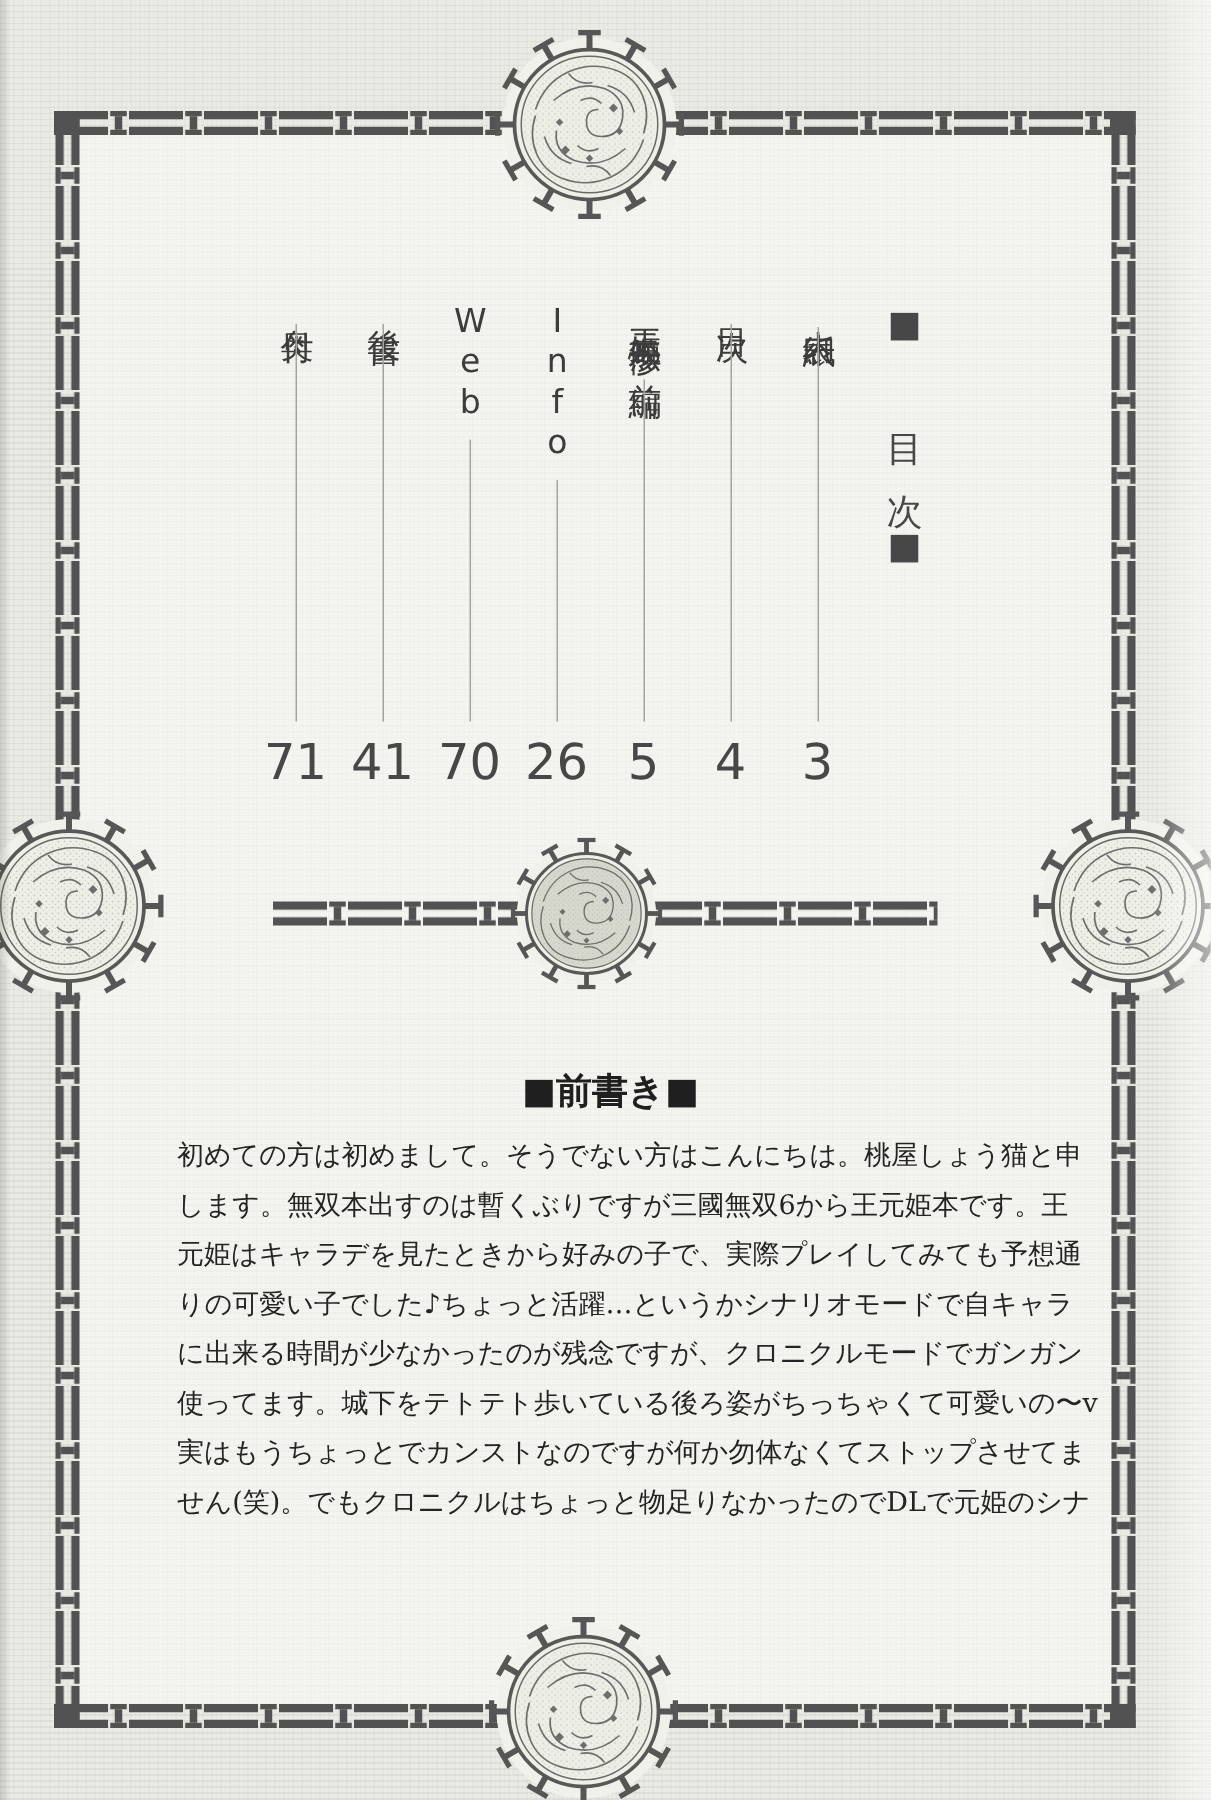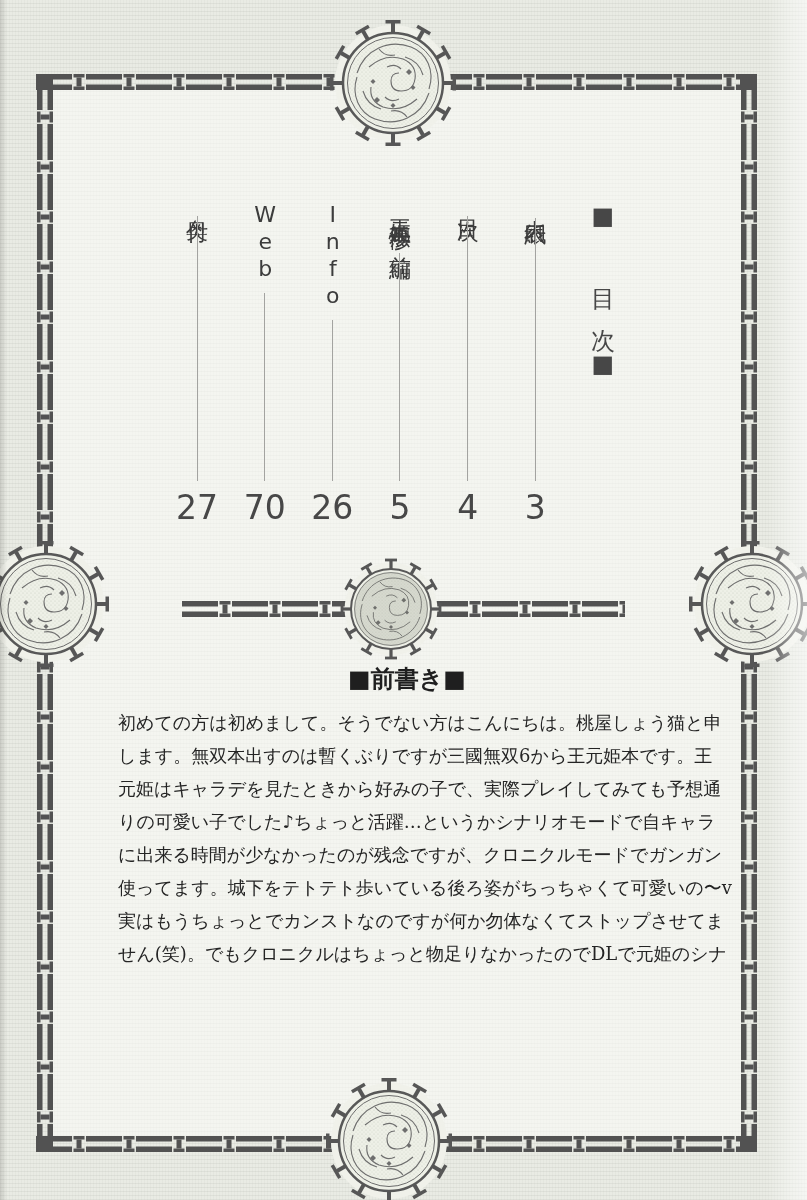--- a/index.html
+++ b/index.html
@@ -38,21 +38,21 @@
   .toc-page{
     font-size:33px;line-height:1;color:#474747;
   }
   .toc-header{
     writing-mode:vertical-rl;text-orientation:upright;
     font-size:24px;letter-spacing:40px;line-height:1;
     color:#474747;
   }
   
   .preface{
-    position:absolute;left:118px;top:664px;width:578px;z-index:2;
+    position:absolute;left:118px;top:712px;width:578px;z-index:2;
     font-family:"DejaVu Serif","Liberation Serif",serif;
   }
   .preface-heading{
     text-align:center;font-size:24px;font-weight:bold;line-height:30px;
     color:#1f1f1f;margin:0 0 12px 0;
   }
   .pline{
     font-size:18px;height:33px;line-height:33px;color:#242424;
     text-align:justify;text-align-last:justify;white-space:nowrap;
   }
@@ -75,23 +75,28 @@
 
 <div class="page">
 
   <div class="inner-panel"></div>
 
   <div class="toc">
 
     <div class="toc-col">
       <div class="toc-title">奥付</div>
       <div class="toc-rule"></div>
-      <div class="toc-page">27</div>
-    </div>
-
+      <div class="toc-page">71</div>
+    </div>
+
+    <div class="toc-col">
+      <div class="toc-title">後書</div>
+      <div class="toc-rule"></div>
+      <div class="toc-page">41</div>
+    </div>
 
     <div class="toc-col">
       <div class="toc-title">Web</div>
       <div class="toc-rule"></div>
       <div class="toc-page">70</div>
     </div>
 
     <div class="toc-col">
       <div class="toc-title">Info</div>
       <div class="toc-rule"></div>

